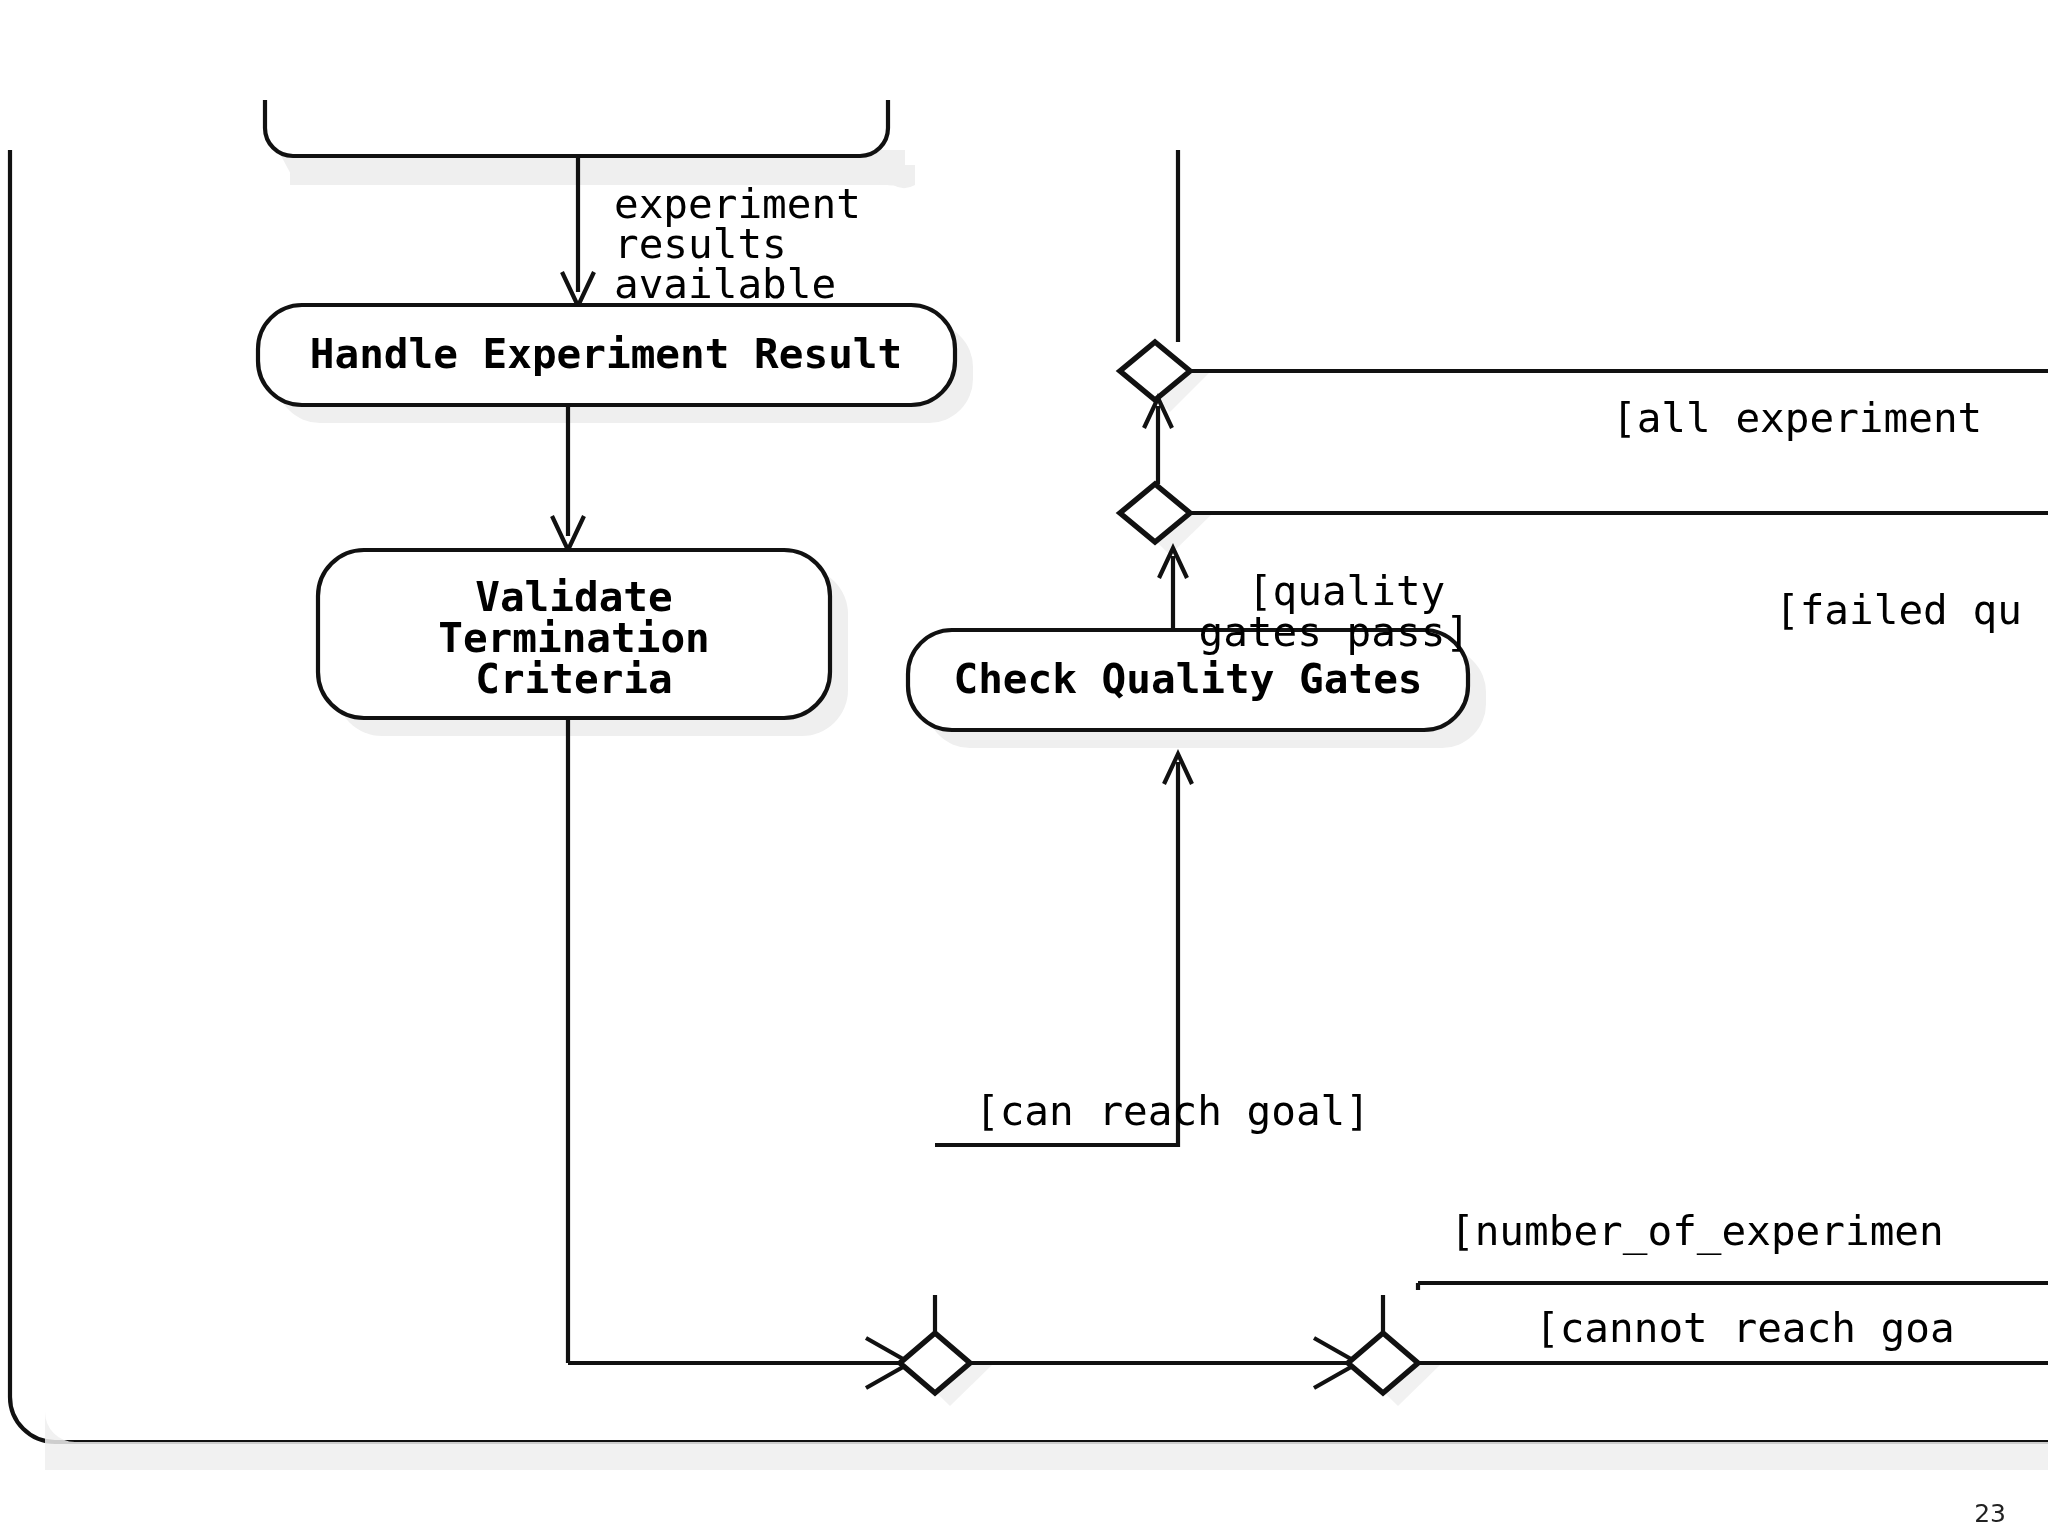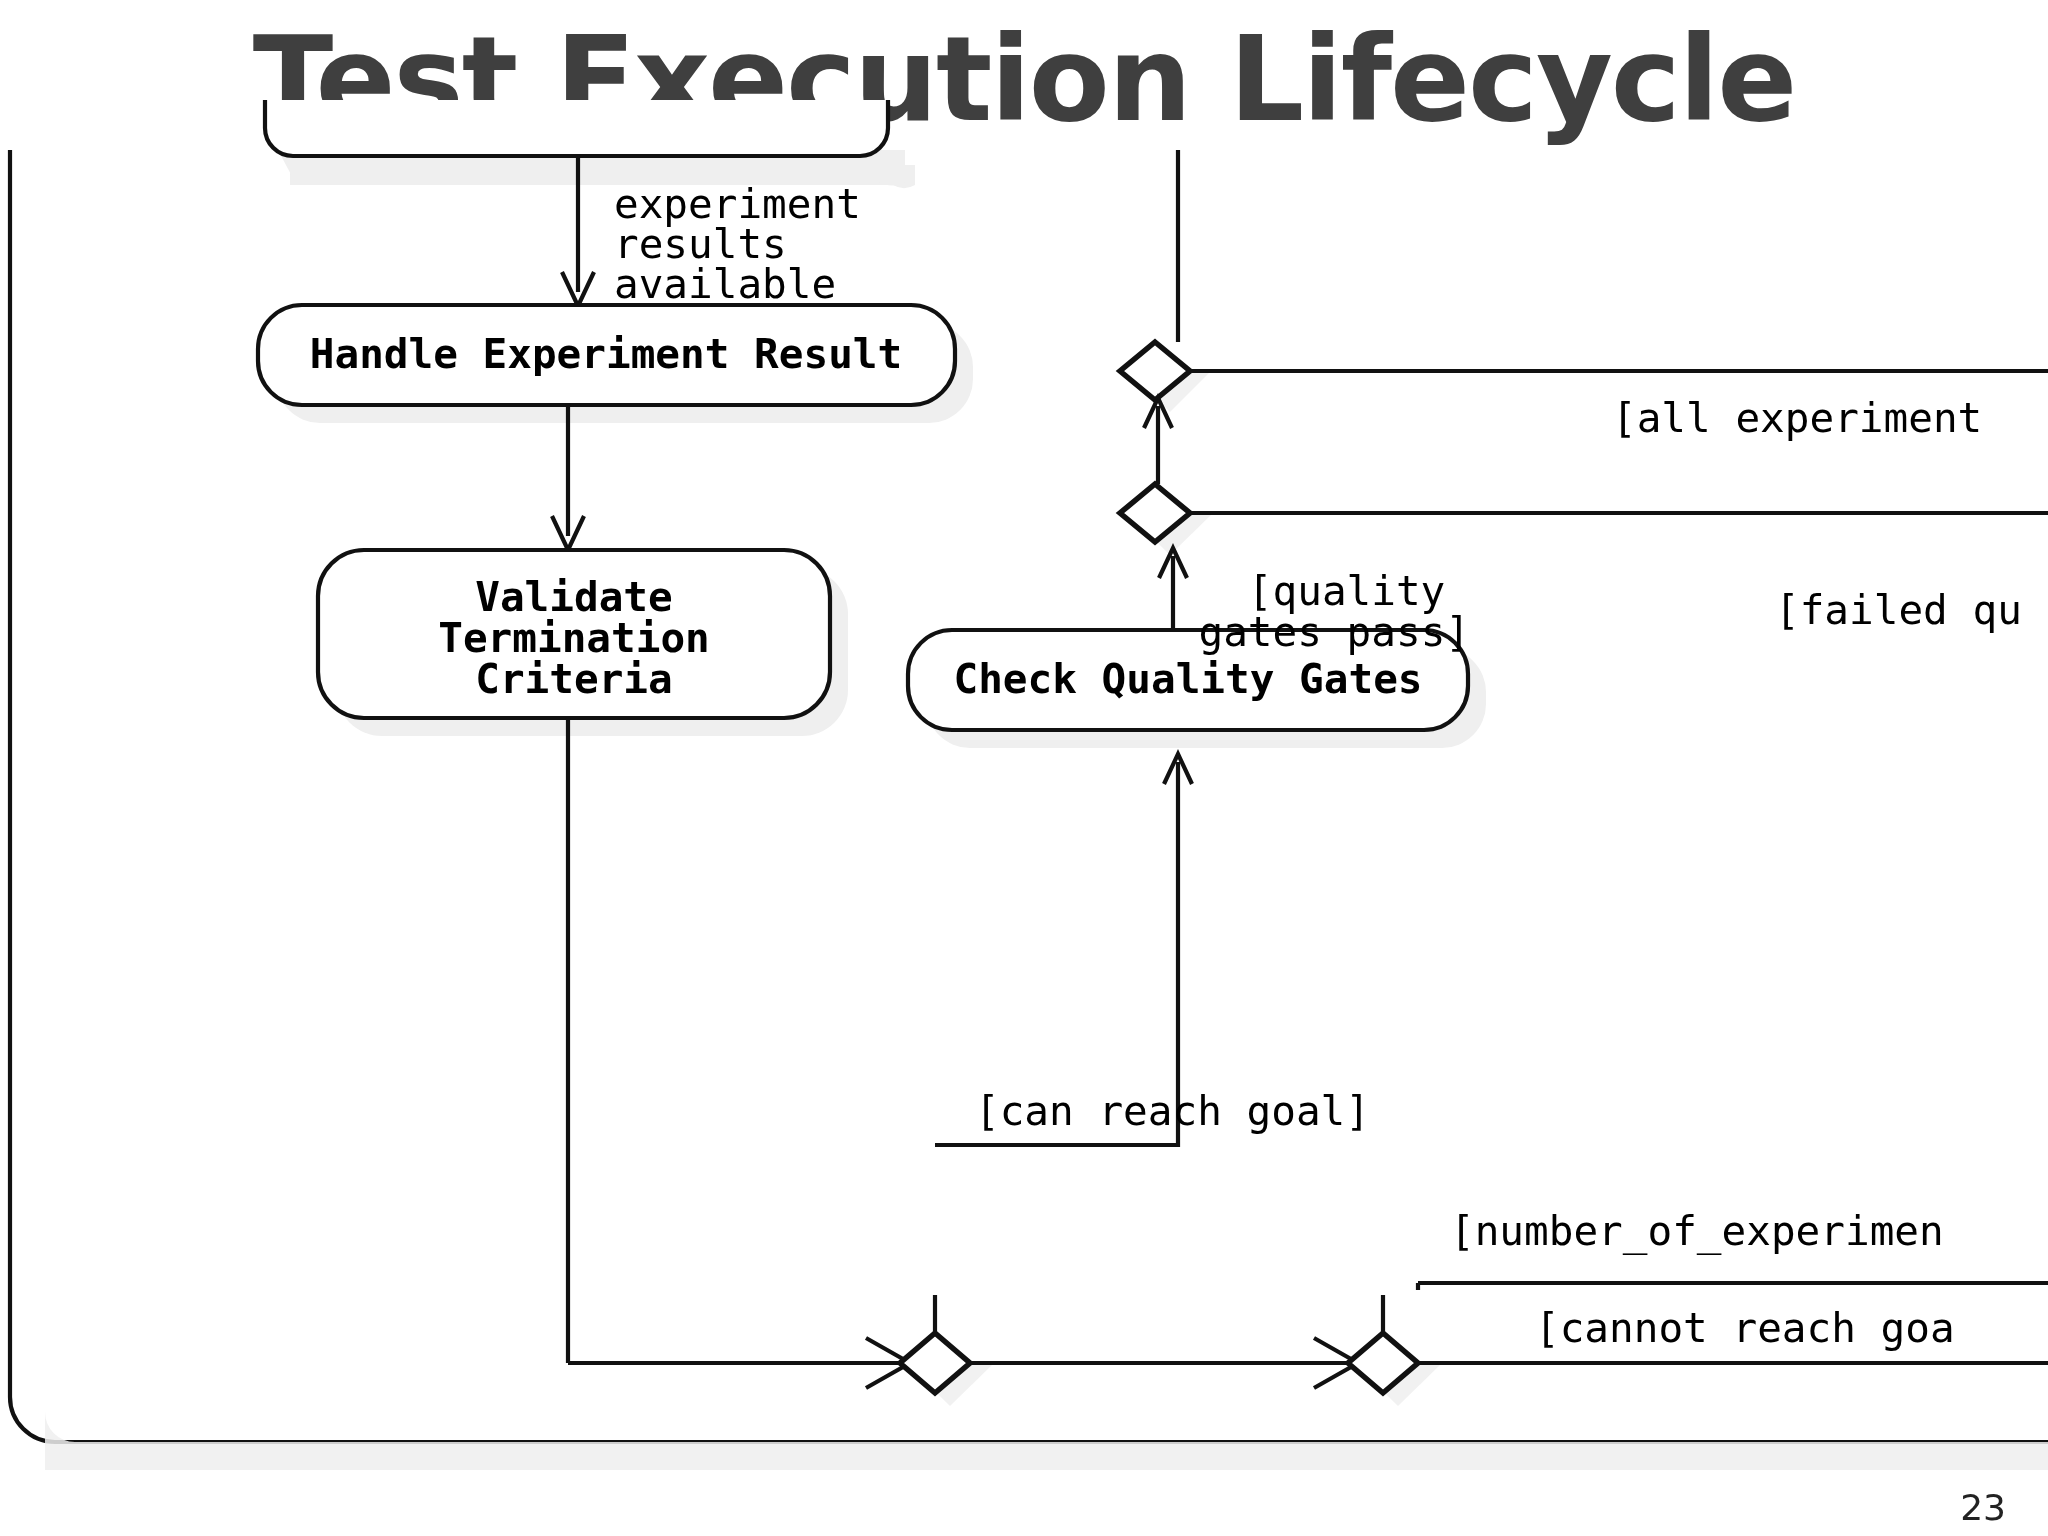--- a/index.html
+++ b/index.html
@@ -20,21 +20,21 @@
     font-size:118px;
     line-height:122px;
     letter-spacing:-2px;
     color:#3f3f3f;
     white-space:nowrap;
   }
   #pagenum{
     position:absolute;
     right:42px;bottom:8px;
     font-family:"DejaVu Sans",sans-serif;
-    font-size:36px;
+    font-size:25px;
     color:#222;
   }
   svg{position:absolute;left:0;top:0;}
   .nodebox{fill:#ffffff;stroke:#111111;stroke-width:4.2;}
   .shadow{fill:#efefef;stroke:none;}
   .edge{fill:none;stroke:#111111;stroke-width:4.2;}
   .frame{fill:none;stroke:#111111;stroke-width:4.2;}
   .dia{fill:#ffffff;stroke:#111111;stroke-width:5.5;}
   .nodelabel{
     font-family:"DejaVu Sans Mono",monospace;
@@ -50,21 +50,20 @@
     font-size:41px;
     fill:#000000;
   }
   .guard.r{text-anchor:end;}
 </style>
 </head>
 <body>
 
 <div id="slide">
 
-  <div id="title">Test Execution Lifecycle</div>
 
   <svg width="2048" height="1536" viewBox="0 0 2048 1536">
 
     <g>
       <path class="frame" d="M 10 150 L 10 1397 A 45 45 0 0 0 55 1442 L 2048 1442"></path>
       <path class="shadow" d="M 2048 1442 L 75 1442 A 30 30 0 0 1 45 1412 L 45 1442 L 45 1470 L 2048 1470 Z" opacity="0.85"></path>
     </g>
 
     <g>
       <path class="shadow" d="M 290 165 L 915 165 L 915 185 A 22 22 0 0 1 893 185 L 290 185 Z"></path>

